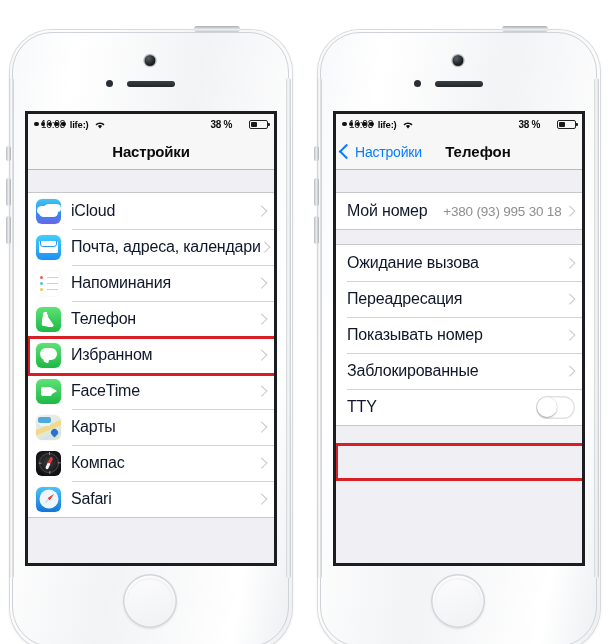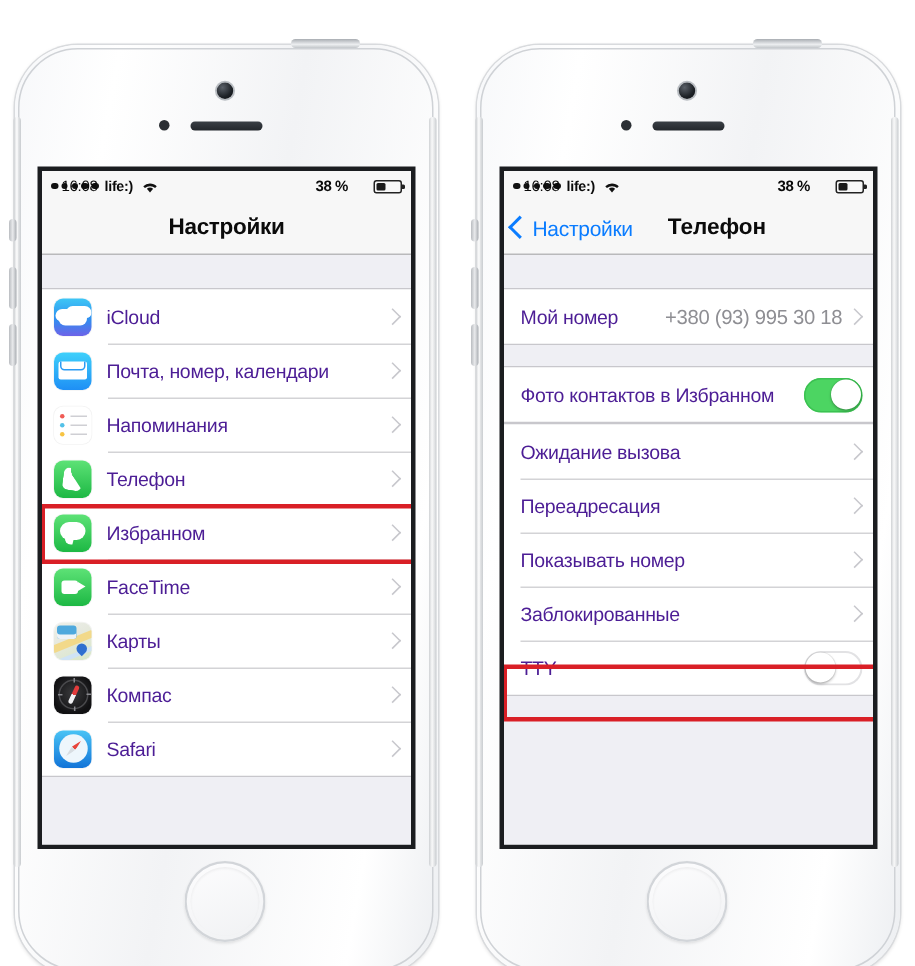--- a/index.html
+++ b/index.html
@@ -119,21 +119,21 @@
     display:flex;align-items:center;height:36px;background:#fff;
     padding-left:8px;position:relative;box-sizing:border-box;
   }
   .row + .row::before{
     content:"";position:absolute;left:44px;right:0;top:0;height:1px;background:#d3d3d6;
   }
   .row.plain + .row.plain::before{left:11px;}
   .row.plain{padding-left:11px;}
   .icon{width:25px;height:25px;border-radius:6px;flex:0 0 auto;margin-right:10px;
     position:relative;overflow:hidden;box-shadow:0 0 0 .5px rgba(0,0,0,.05);}
-  .label{font-size:13px;color:#4c1d95;letter-spacing:-.2px;white-space:nowrap;}
+  .label{font-size:16px;color:#0f172a;letter-spacing:-.2px;white-space:nowrap;}
   .value{margin-left:auto;font-size:13.5px;color:#8e8e93;letter-spacing:-.2px;padding-right:4px;}
   .chev{margin-left:auto;margin-right:9px;width:6.5px;height:6.5px;
     border-top:1.6px solid #c7c7cc;border-right:1.6px solid #c7c7cc;transform:rotate(45deg);flex:0 0 auto;}
   .row .value + .chev{margin-left:2px;}
 
   
   .toggle{margin-left:auto;margin-right:7px;width:39px;height:23px;border-radius:12px;position:relative;flex:0 0 auto;}
   .toggle.on{background:#4cd562;box-shadow:inset 0 0 0 1px #3cc152;}
   .toggle.off{background:#fff;box-shadow:inset 0 0 0 1.4px #e2e2e4;}
   .knob{position:absolute;top:1.4px;width:20px;height:20px;border-radius:50%;background:#fff;
@@ -264,21 +264,21 @@
           <div class="row">
             <span class="icon ic-icloud"></span>
             <span class="label">iCloud</span>
             <span class="chev"></span>
           </div>
 
           <div class="row">
             <span class="icon ic-mail">
                 <span class="mail-v"></span>
               </span>
-            <span class="label">Почта, номер, календари</span>
+            <span class="label">Почта, адреса, календари</span>
             <span class="chev"></span>
           </div>
 
 
           <div class="row">
             <span class="icon ic-rem"></span>
             <span class="label">Напоминания</span>
             <span class="chev"></span>
           </div>
 
@@ -392,28 +392,20 @@
         <div class="group">
           <div class="row plain">
             <span class="label">Мой номер</span>
             <span class="value">+380 (93) 995 30 18</span>
             <span class="chev" style="margin-left:0"></span>
           </div>
         </div>
 
         <div class="gap sm"></div>
 
-        <div class="group">
-          <div class="row plain">
-            <span class="label">Фото контактов в Избранном</span>
-            <span class="toggle on">
-                <span class="knob"></span>
-              </span>
-          </div>
-        </div>
 
 
         <div class="group">
           <div class="row plain">
             <span class="label">Ожидание вызова</span>
             <span class="chev"></span>
           </div>
           <div class="row plain">
             <span class="label">Переадресация</span>
             <span class="chev"></span>

